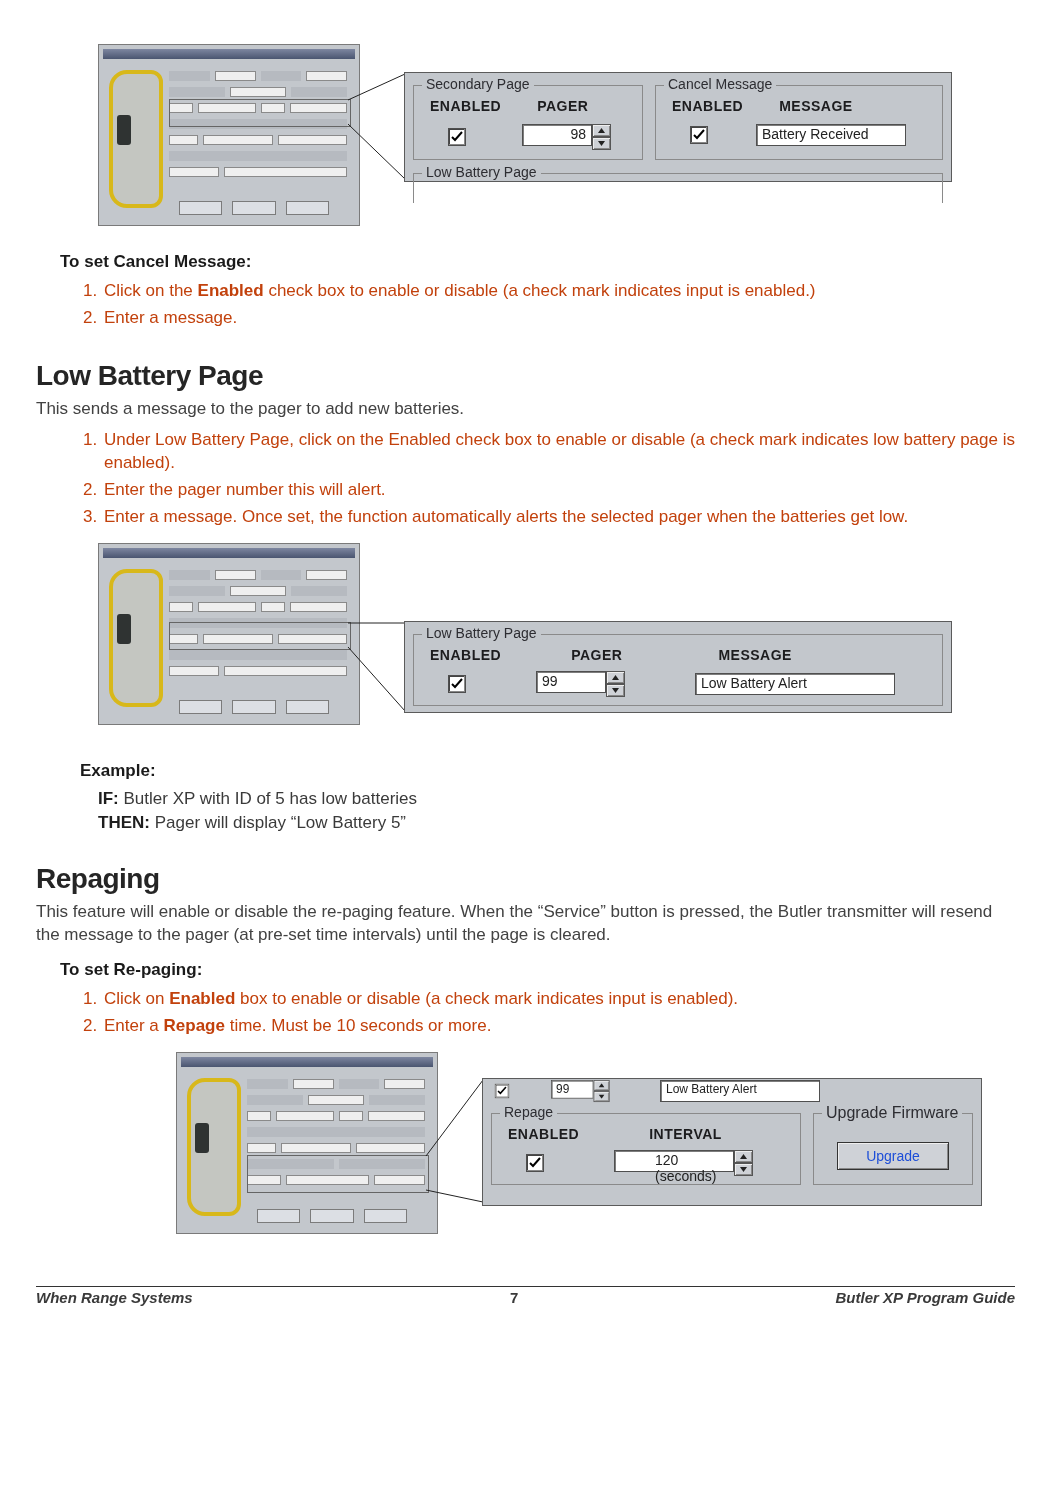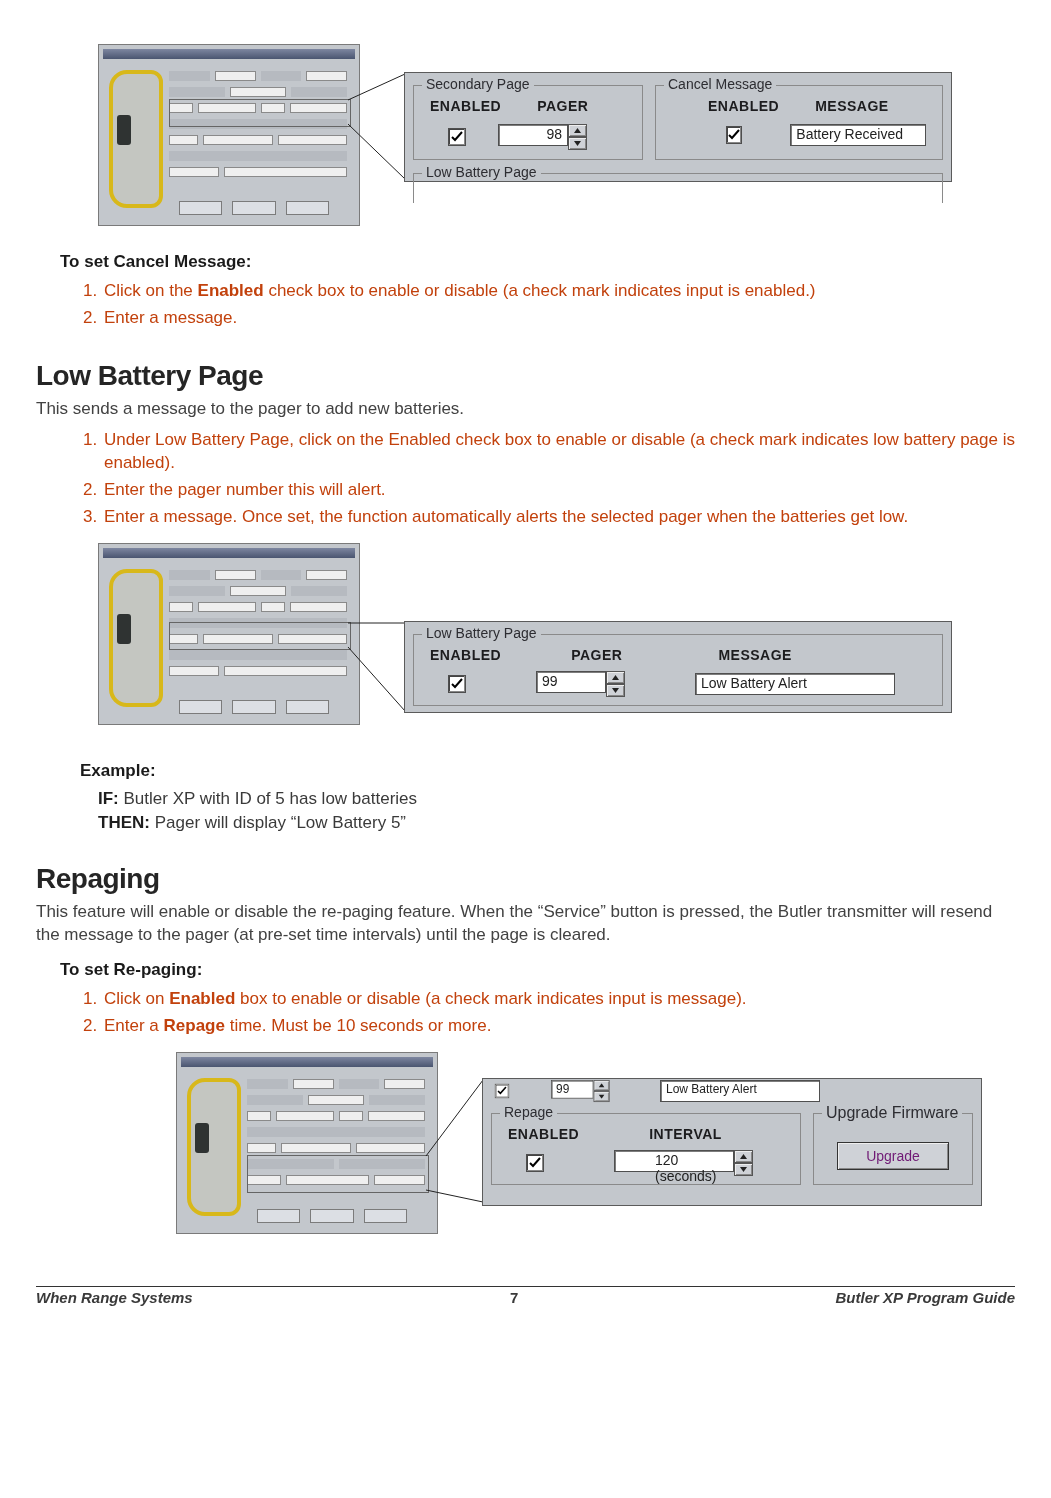--- a/index.html
+++ b/index.html
@@ -111,21 +111,21 @@
   .spin-btn {
     width:17px; height:11px; background:#cfd2d7; border:1px solid #555;
     display:flex;align-items:center;justify-content:center;
     box-shadow: inset 1px 1px 0 #eee, inset -1px -1px 0 #888;
   }
   .spin-btn svg{width:7px;height:5px;}
   .win-button {
     height:26px; background:#cfd2d7; border:1px solid #333;
     box-shadow: inset 1px 1px 0 #eee, inset -1px -1px 0 #888;
     display:inline-flex; align-items:center; justify-content:center;
-    font-size:14px; color:#701a75; padding:0 28px;
+    font-size:14px; color:#1d4ed8; padding:0 28px;
   }
 
   
   .footer {
     border-top:1px solid #333;
     padding-top:2px;
     margin-top: 34px;
     display:flex; justify-content:space-between;
     font-style:italic; font-weight:bold; font-size:15px;
     font-family: "Arial Narrow", Arial, sans-serif; font-stretch: condensed;
@@ -190,21 +190,21 @@
 
   
   <div class="zoom" style="left:306px; top:28px; width:548px; height:110px;">
 
     <div class="group-box" style="left:8px; top:12px; width:230px; height:75px;text-align:right;">
       <span class="group-label">Secondary Page</span>
       <div style="display:flex; gap:36px; padding:12px 16px 0 16px;">
         <span class="col-header">ENABLED</span>
         <span class="col-header">PAGER</span>
       </div>
-      <div style="display:flex; align-items:center; gap:32px; padding:10px 16px 0 34px;">
+      <div style="display:flex; align-items:center; gap:56px; padding:10px 16px 0 34px;">
         <span class="win-check">
           <svg viewBox="0 0 12 12">
               <polyline points="1,6 4,9 11,1" fill="none" stroke="#000" stroke-width="2"></polyline>
             </svg>
         </span>
         <span class="win-spinner">
           <span class="win-input">98</span>
           <span class="spin-btns">
             <span class="spin-btn">
                 <svg viewBox="0 0 7 5">
@@ -214,21 +214,21 @@
             <span class="spin-btn">
                 <svg viewBox="0 0 7 5">
                   <polygon points="0,0 7,0 3.5,5" fill="#222"></polygon>
                 </svg>
               </span>
           </span>
         </span>
       </div>
     </div>
 
-    <div class="group-box" style="left:250px; top:12px; width:288px; height:75px;padding-left:36px;">
+    <div class="group-box" style="left:250px; top:12px; width:288px; height:75px;">
       <span class="group-label">Cancel Message</span>
       <div style="display:flex; gap:36px; padding:12px 16px 0 16px;">
         <span class="col-header">ENABLED</span>
         <span class="col-header">MESSAGE</span>
       </div>
       <div style="display:flex; align-items:center; gap:48px; padding:10px 16px 0 34px;">
         <span class="win-check">
           <svg viewBox="0 0 12 12">
               <polyline points="1,6 4,9 11,1" fill="none" stroke="#000" stroke-width="2"></polyline>
             </svg>
@@ -344,21 +344,21 @@
 
 <div class="sub-heading" style="margin-left:44px;">Example:</div>
 <p class="indent"><span class="blackbold">IF:</span><span> Butler XP with ID of 5 has low batteries</span></p>
 <p class="indent"><span class="blackbold">THEN:</span><span> Pager will display “Low Battery 5”</span></p>
 
 <h2 class="section-title">Repaging</h2>
 <p class="body">This feature will enable or disable the re-paging feature. When the “Service” button is pressed, the Butler transmitter will resend the message to the pager (at pre-set time intervals) until the page is cleared.</p>
 
 <div class="sub-heading">To set Re-paging:</div>
 <ol class="steps">
-  <li><span>Click on </span><span class="bold">Enabled</span><span> box to enable or disable (a check mark indicates input is message).</span></li>
+  <li><span>Click on </span><span class="bold">Enabled</span><span> box to enable or disable (a check mark indicates input is enabled).</span></li>
   <li><span>Enter a </span><span class="bold">Repage</span><span> time. Must be 10 seconds or more.</span></li>
 </ol>
 
 <div class="figure-block" style="height:200px; margin-left:140px;">
   <div class="thumb">
     <div class="thumb-bar"></div>
     <div class="thumb-shape"></div>
     <div class="thumb-dot"></div>
     <div class="thumb-form">
       <div class="thumb-row">

